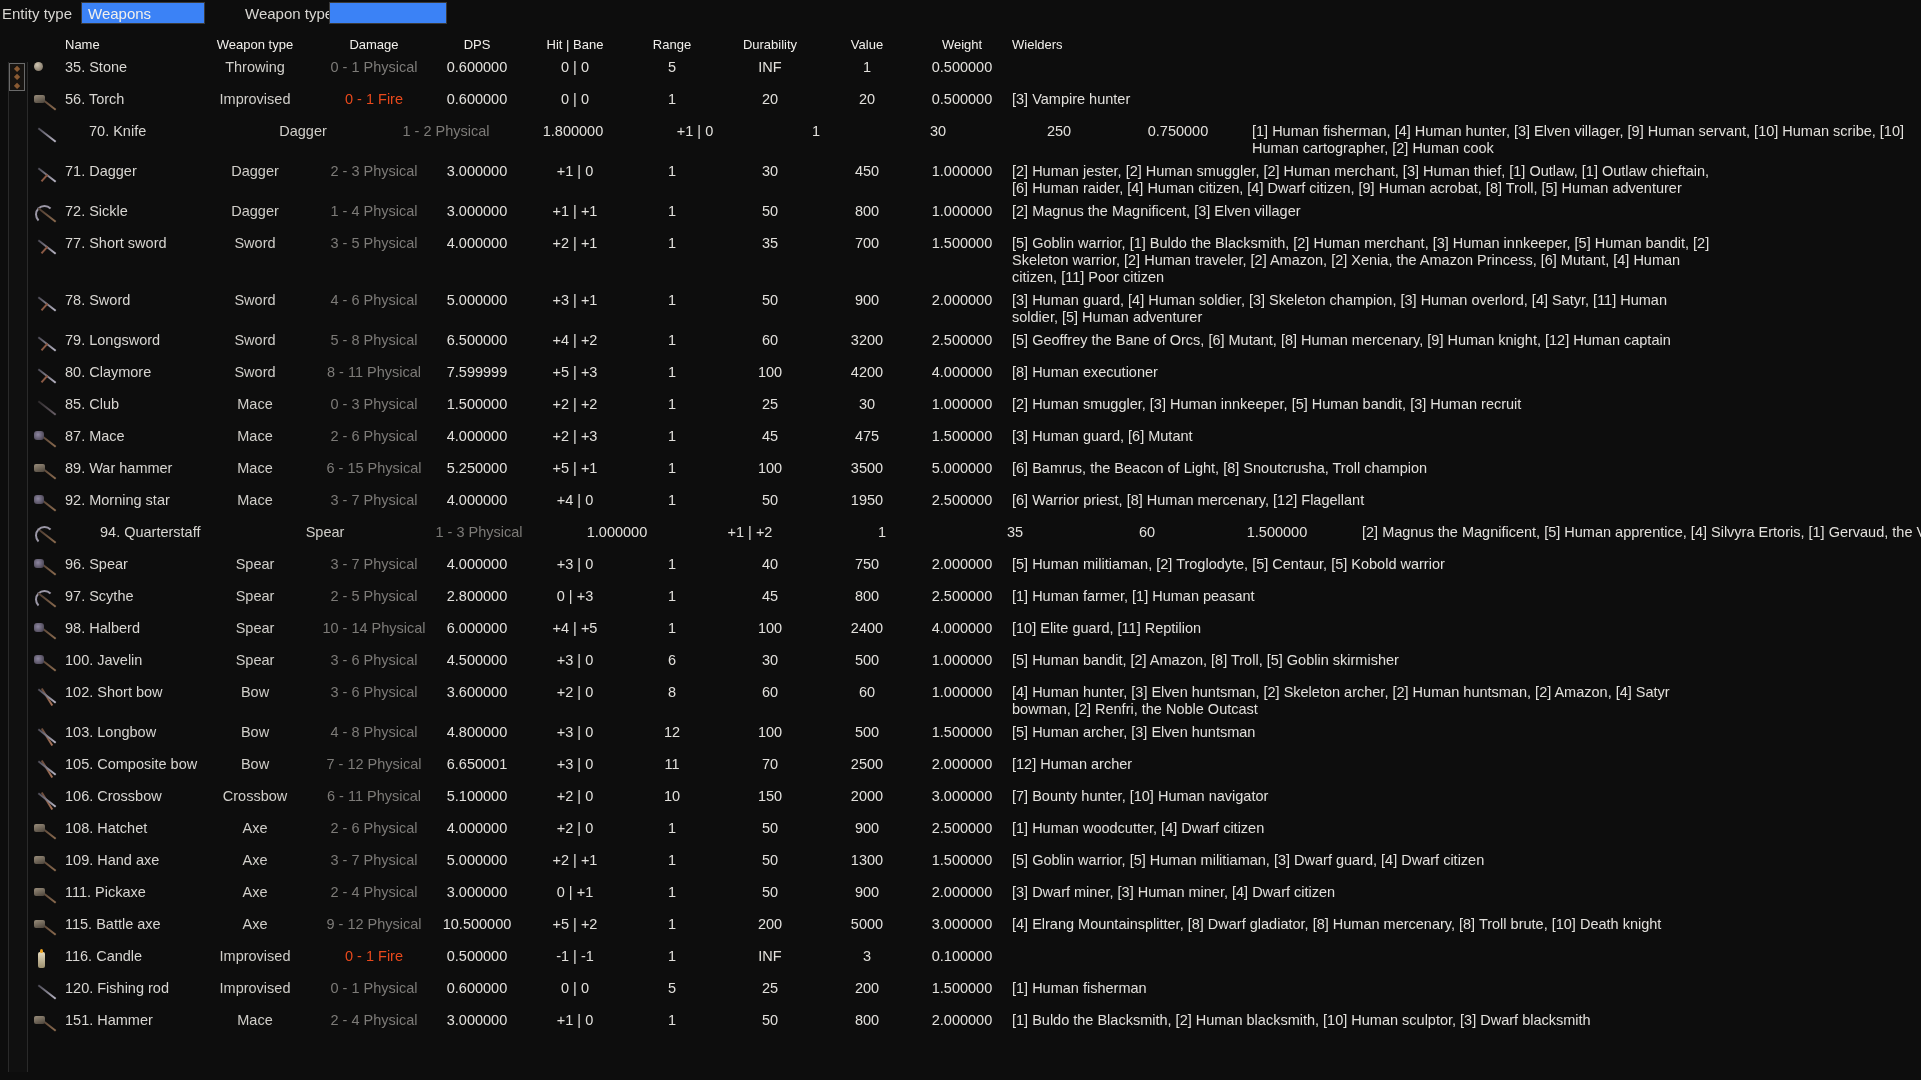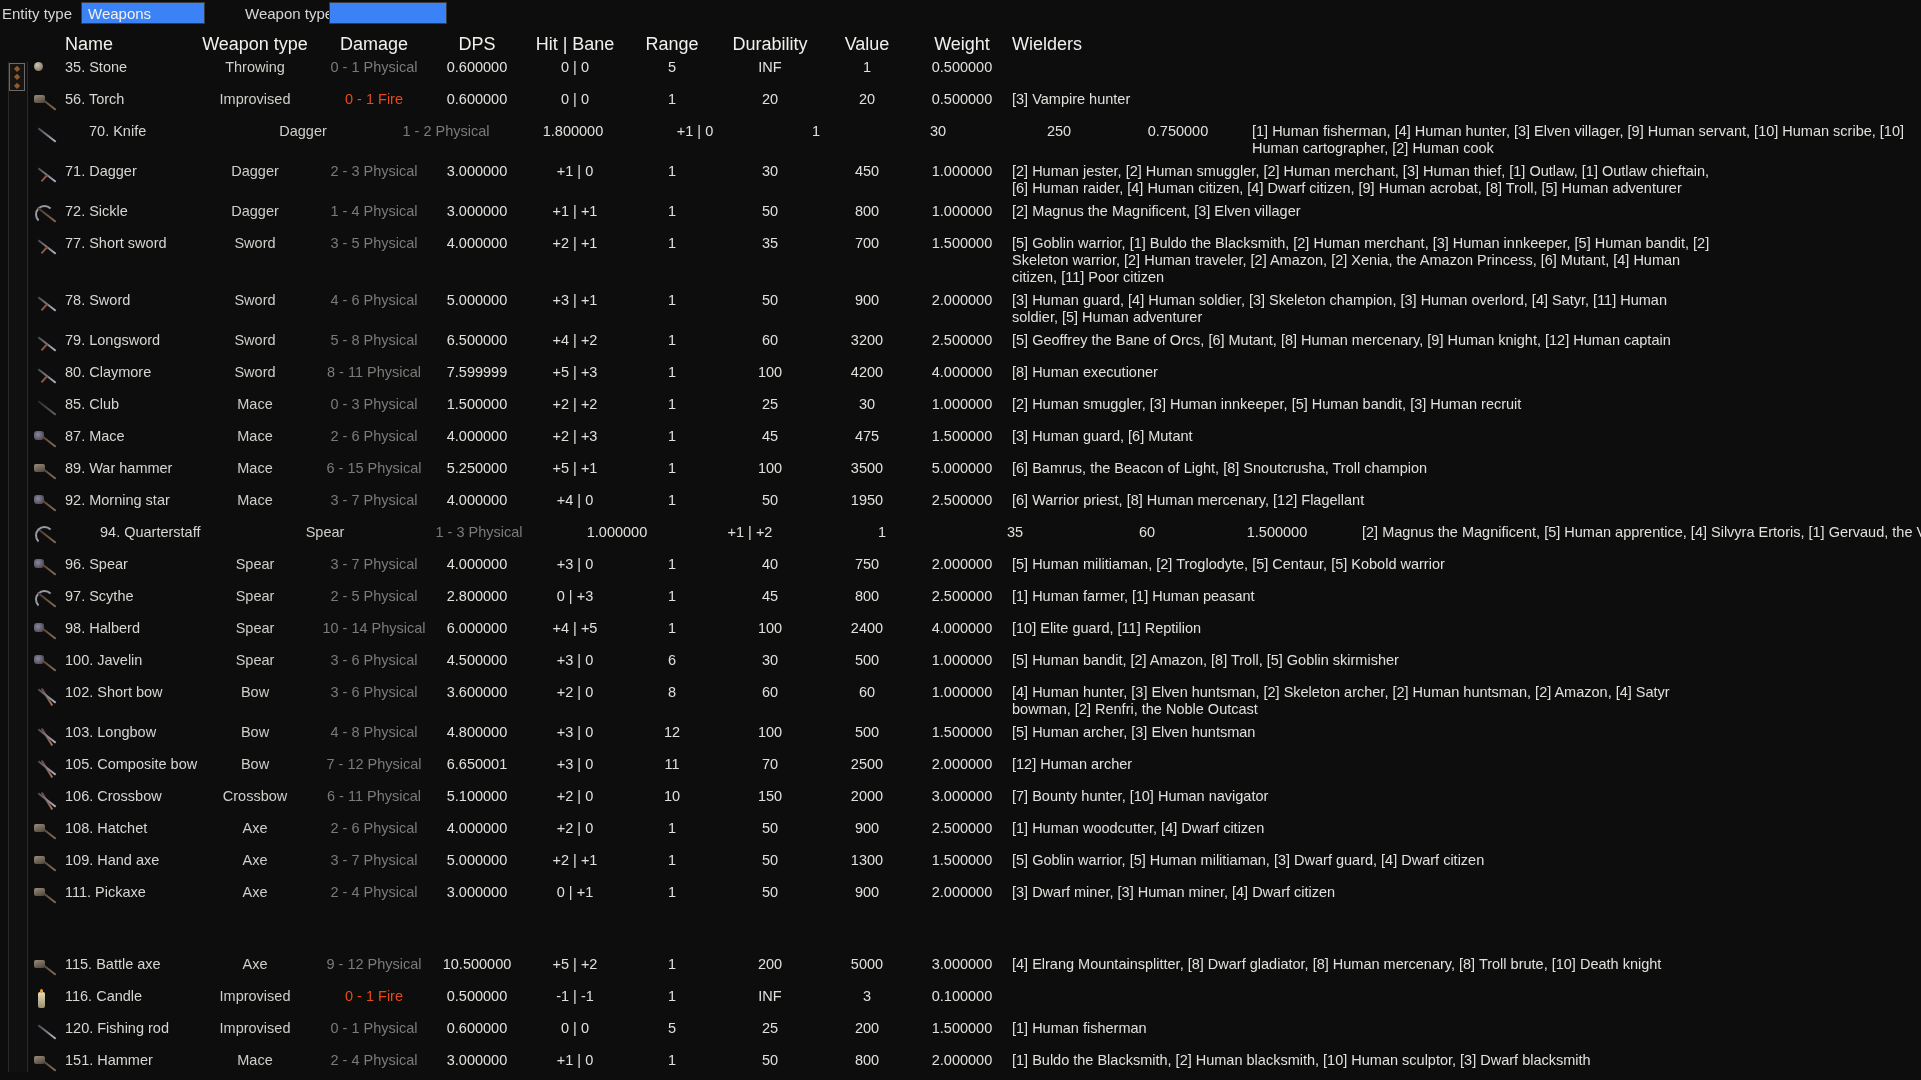--- a/index.html
+++ b/index.html
@@ -102,21 +102,21 @@
   }
   .cell {
     box-sizing: border-box;
     font-size: 14.5px;
     line-height: 17px;
     white-space: nowrap;
     overflow: visible;
   }
   .hdr {
     color: #f2f0ec;
-    font-size: 18px;
+    font-size: 13px;
     padding-top: 2px;
   }
 
   
   .c-icon   { width: 62px;  min-width: 62px;  }
   .c-name   { width: 130px; min-width: 130px; text-align: left; }
   .c-wtype  { width: 126px; min-width: 126px; text-align: center; }
   .c-dmg    { width: 112px; min-width: 112px; text-align: center; }
   .c-dps    { width: 94px;  min-width: 94px;  text-align: center; }
   .c-hit    { width: 102px; min-width: 102px; text-align: center; }
@@ -689,21 +689,21 @@
         <div class="cell c-wtype">Axe</div>
         <div class="cell c-dmg dmg-physical">2 - 4 Physical</div>
         <div class="cell c-dps">3.000000</div>
         <div class="cell c-hit">0 | +1</div>
         <div class="cell c-range">1</div>
         <div class="cell c-dur">50</div>
         <div class="cell c-val">900</div>
         <div class="cell c-wt">2.000000</div>
         <div class="cell c-wield">[3] Dwarf miner, [3] Human miner, [4] Dwarf citizen</div>
       </div>
-      <div class="row data-row" style="min-height: 26px; padding-top: 3px; padding-bottom: 3px; margin-top: 40px;">
+      <div class="row data-row" style="min-height: 26px; padding-top: 3px; padding-bottom: 3px;">
         <div class="cell c-icon">
           <span class="wicon">
             <i class="shaft blade-wood"></i>
             <i class="head-block"></i>
           </span>
         </div>
         <div class="cell c-name">115. Battle axe</div>
         <div class="cell c-wtype">Axe</div>
         <div class="cell c-dmg dmg-physical">9 - 12 Physical</div>
         <div class="cell c-dps">10.500000</div>

